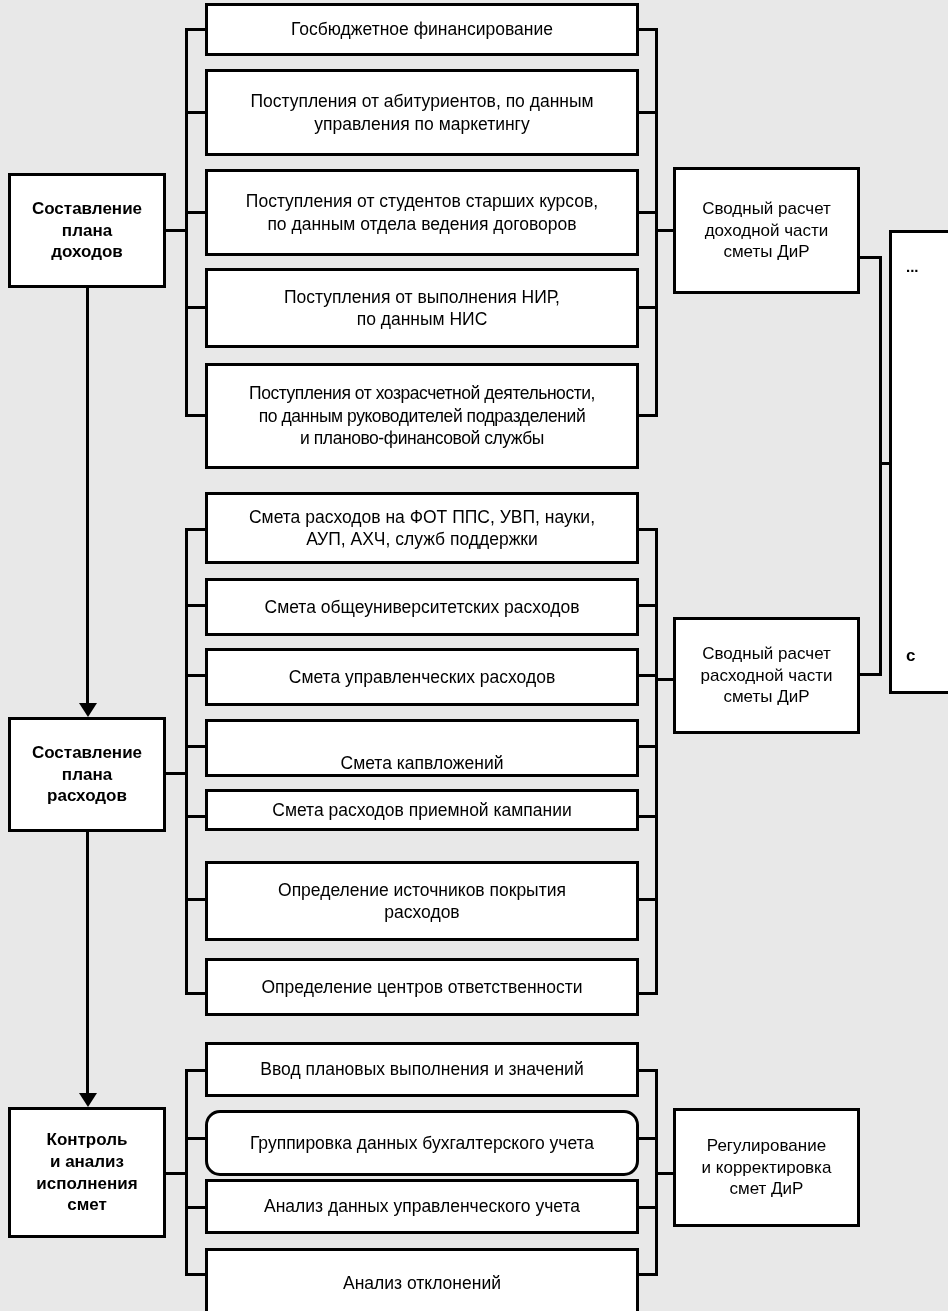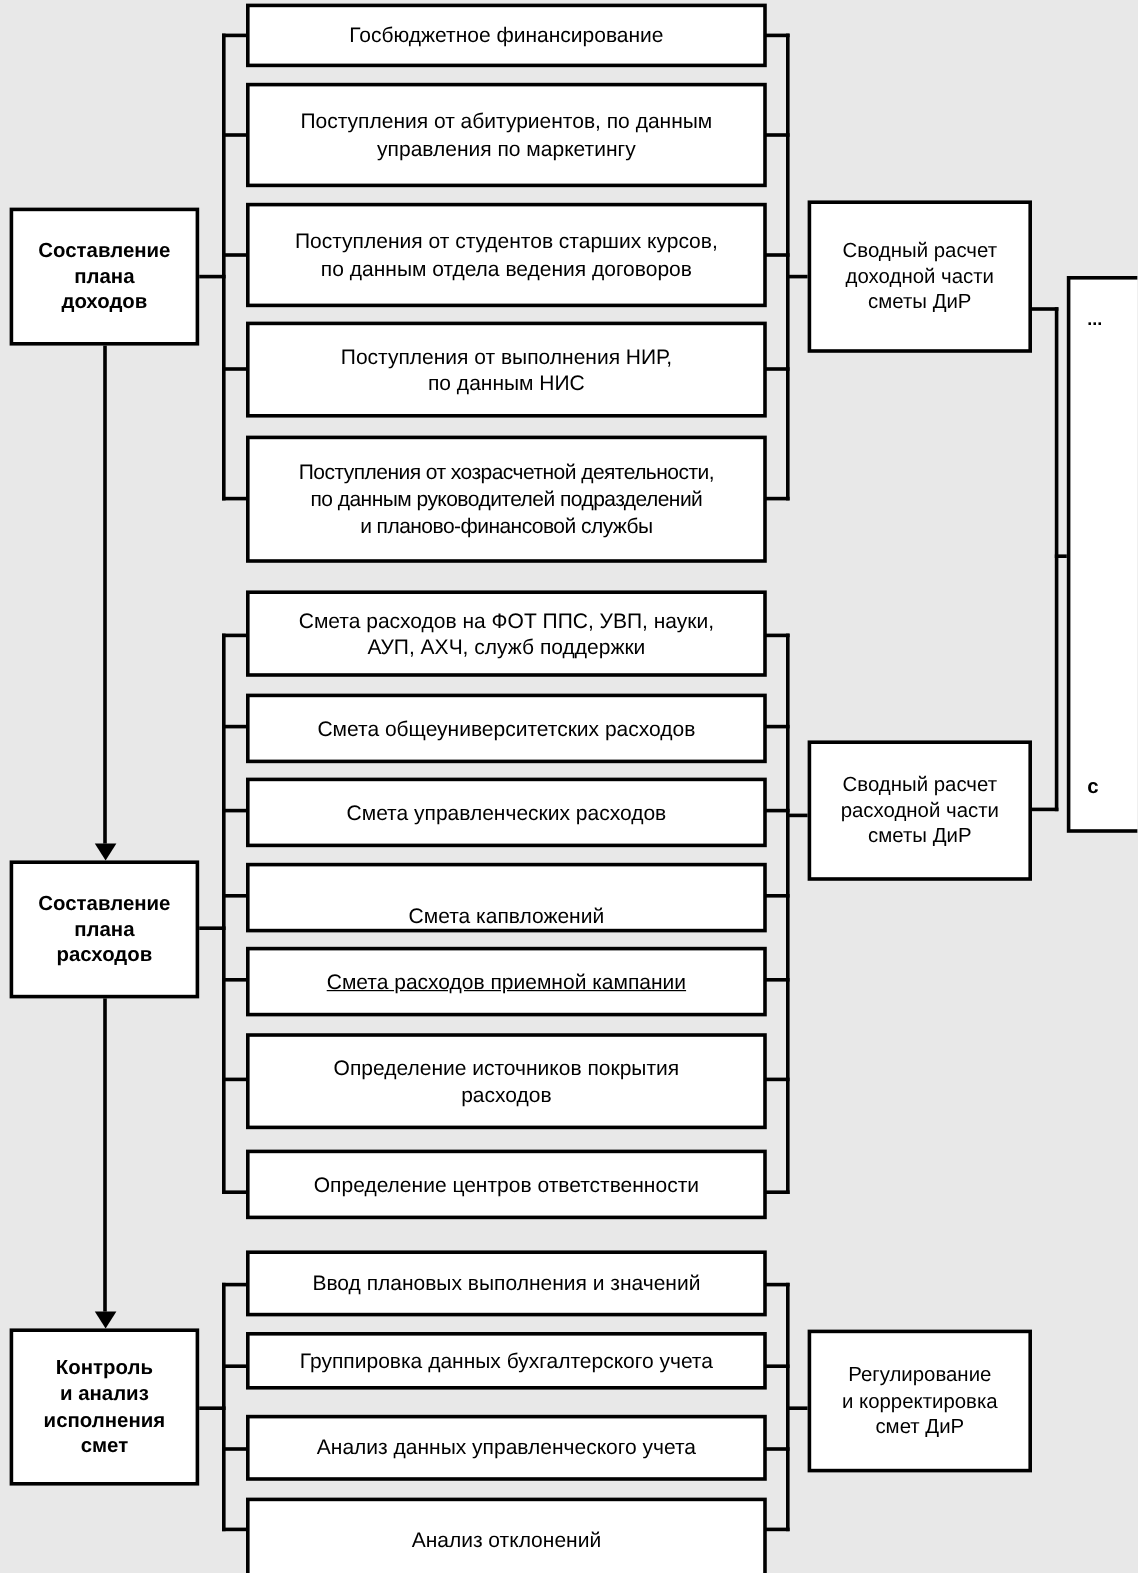--- a/index.html
+++ b/index.html
@@ -166,21 +166,21 @@
   </div>
   <div class="node detail" style="left:205px; top:578px; width:434px; height:58px;">
     <span class="txt">Смета общеуниверситетских расходов</span>
   </div>
   <div class="node detail" style="left:205px; top:648px; width:434px; height:58px;">
     <span class="txt">Смета управленческих расходов</span>
   </div>
   <div class="node detail" style="left:205px; top:719px; width:434px; height:58px;align-items:flex-end;">
     <span class="txt">Смета капвложений</span>
   </div>
-  <div class="node detail" style="left:205px; top:789px; width:434px; height:58px;text-decoration:underline;">
+  <div class="node detail" style="left:205px; top:789px; width:434px; height:42px;">
     <span class="txt">Смета расходов приемной кампании</span>
   </div>
   <div class="node detail" style="left:205px; top:861px; width:434px; height:80px;">
     <span class="txt">Определение источников покрытия
 расходов</span>
   </div>
   <div class="node detail" style="left:205px; top:958px; width:434px; height:58px;">
     <span class="txt">Определение центров ответственности</span>
   </div>
 
@@ -206,21 +206,21 @@
 
   <div class="node summary" style="left:673px; top:617px; width:187px; height:117px;">
     <span class="txt">Сводный расчет
 расходной части
 сметы ДиР</span>
   </div>
 
   <div class="node detail" style="left:205px; top:1042px; width:434px; height:55px;">
     <span class="txt">Ввод плановых выполнения и значений</span>
   </div>
-  <div class="node detail" style="left:205px; top:1110px; width:434px; height:48px;">
+  <div class="node detail" style="left:205px; top:1110px; width:434px; height:66px;border-radius:15px;">
     <span class="txt">Группировка данных бухгалтерского учета</span>
   </div>
   <div class="node detail" style="left:205px; top:1179px; width:434px; height:55px;">
     <span class="txt">Анализ данных управленческого учета</span>
   </div>
   <div class="node detail" style="left:205px; top:1248px; width:434px; height:70px;">
     <span class="txt">Анализ отклонений</span>
   </div>
 
   <div class="line hline" style="left:166px; top:1172px; width:22px;"></div>

